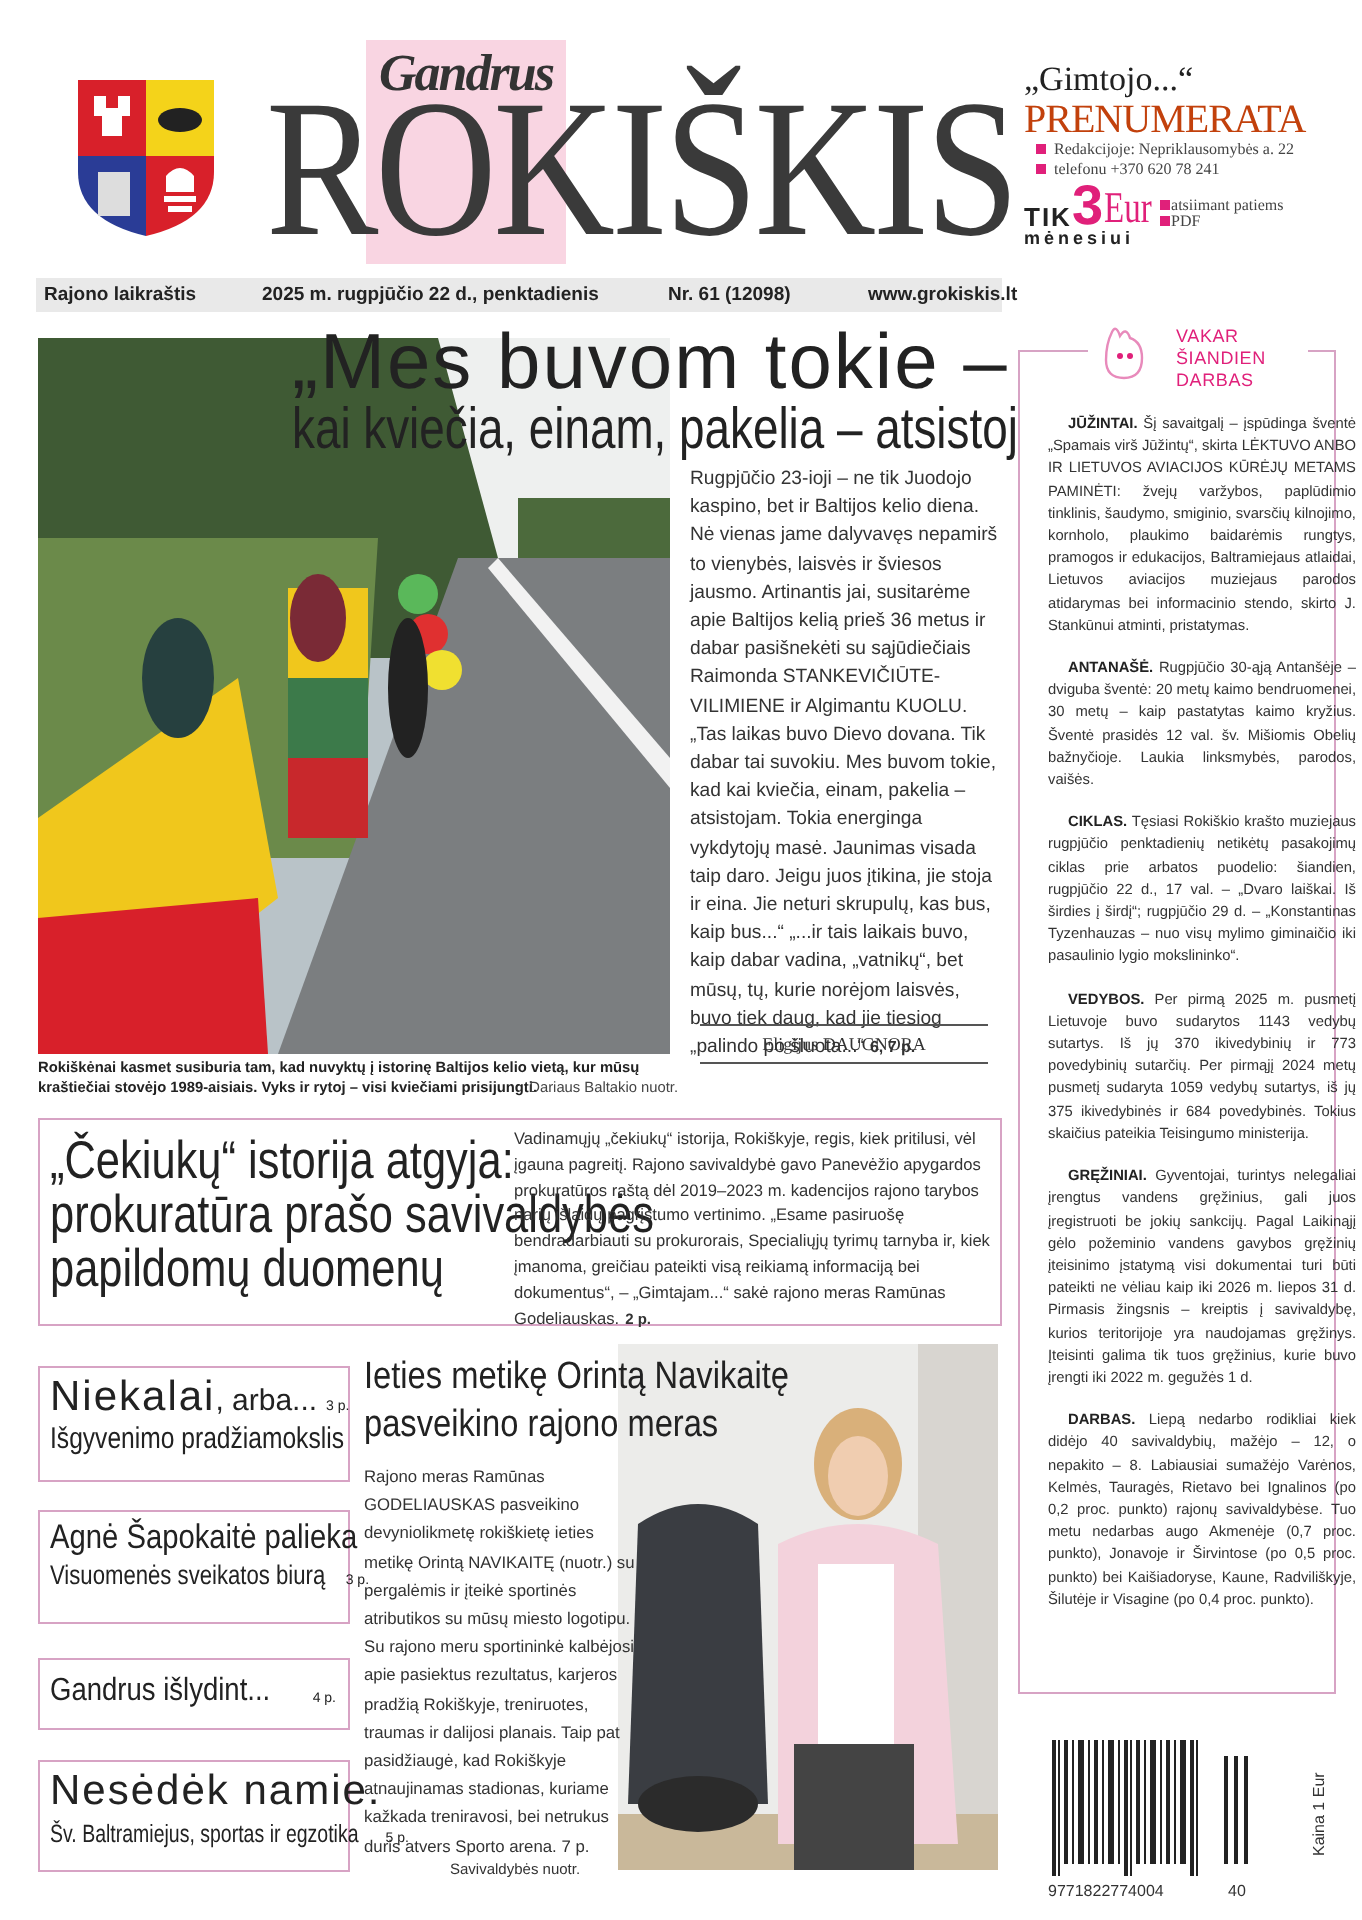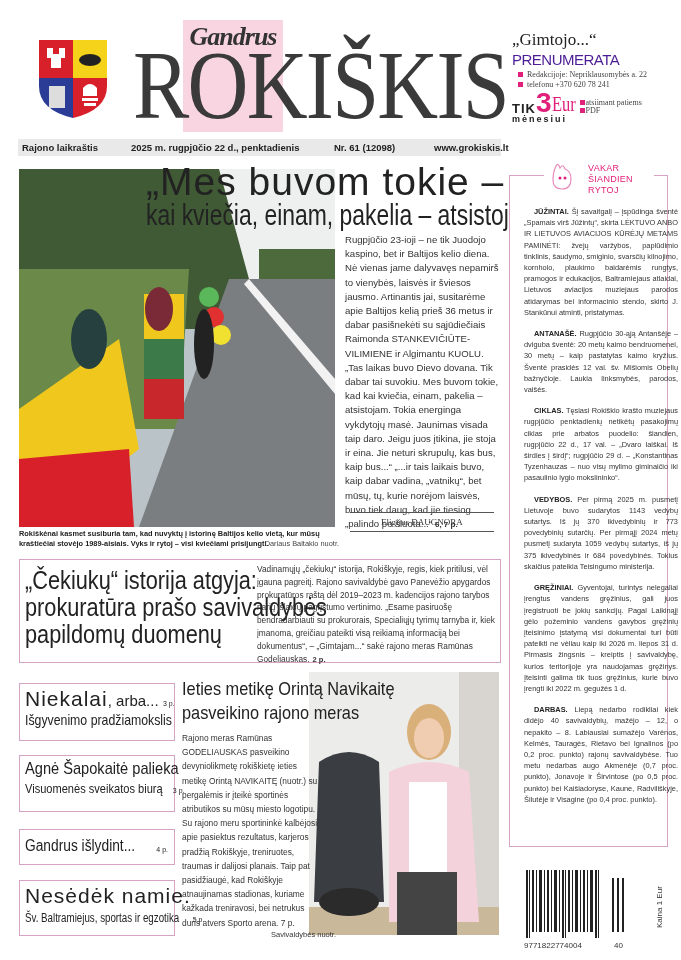--- a/index.html
+++ b/index.html
@@ -8,21 +8,21 @@
   .abs { position: absolute; }
 
   
   .coat { left: 37px; top: 38px; width: 72px; height: 82px; }
   .logo-pink { left: 183px; top: 20px; width: 100px; height: 112px; background: #f9d5e2; }
   .logo-sub { left: 183px; top: 22px; width: 100px; text-align: center; font-family: "Liberation Serif", serif; font-style: italic; font-weight: bold; font-size: 26px; color: #333; letter-spacing: -1px; }
   .logo-main { left: 133px; top: 36px; font-family: "Liberation Serif", serif; font-size: 98px; line-height: 98px; color: #3a3a3a; letter-spacing: -2px; transform: scaleX(0.86); transform-origin: left top; white-space: nowrap; }
 
   .prenum { left: 512px; top: 30px; width: 165px; }
   .prenum .q { font-family: "Liberation Serif", serif; font-size: 17px; color: #222; }
-  .prenum .big { font-family: Liberation Sans, sans-serif; font-size: 15px; color: #4c1d95; letter-spacing: -0.5px; line-height: 20px; }
+  .prenum .big { font-family: Liberation Serif, serif; font-size: 20px; color: #c2410c; letter-spacing: -0.5px; line-height: 20px; }
   .prenum .line { font-family: "Liberation Serif", serif; font-size: 8px; color: #444; margin-left: 15px; line-height: 10px; position: relative; }
   .prenum .line::before { content: ""; position: absolute; left: -9px; top: 2px; width: 5px; height: 5px; background: #e0207a; }
   .price-row { display: flex; align-items: flex-end; margin-top: 1px; }
   .price-row .tik { font-family: "Liberation Sans", sans-serif; font-weight: bold; font-size: 13px; line-height: 13px; color: #222; letter-spacing: 1px; }
   .price-row .three { font-family: "Liberation Sans", sans-serif; font-size: 28px; line-height: 24px; color: #e0207a; font-weight: bold; }
   .price-row .eur { font-family: "Liberation Serif", serif; font-size: 22px; line-height: 22px; color: #e0207a; margin-right: 2px; transform: scaleX(0.75); transform-origin: left; display: inline-block; width: 26px; }
   .price-row .opts { font-family: "Liberation Serif", serif; font-size: 8px; line-height: 8px; color: #444; }
   .price-row .opts div::before { content: ""; display: inline-block; width: 5px; height: 5px; background: #e0207a; margin-right: 1px; }
   .menesiui { font-weight: bold; font-size: 9px; letter-spacing: 2px; color: #222; margin-top: -1px; }
 
@@ -66,21 +66,21 @@
   .teaser .t1 { white-space: nowrap; }
   .teaser .pg { font-size: 7px; }
   .t-a { top: 683px; height: 58px; }
   .t-b { top: 755px; height: 57px; }
   .t-c { top: 829px; height: 36px; }
   .t-d { top: 880px; height: 56px; }
 
   
   .h-mid { left: 182px; top: 677px; width: 170px; font-size: 19px; line-height: 24px; color: #222; transform: scaleX(0.86); transform-origin: left top; white-space: nowrap; }
   .mid-body { left: 182px; top: 731px; width: 138px; font-size: 8.4px; line-height: 14.2px; color: #333; }
-  .mid-credit { left: 244px; top: 930px; width: 92px; text-align: right; font-size: 7.5px; color: #333; }
+  .mid-credit { left: 225px; top: 930px; width: 92px; font-size: 7.5px; color: #333; }
   .photo-mid { left: 309px; top: 672px; width: 190px; height: 263px; overflow: hidden; background: #e6e3df; }
 </style>
 </head>
 <body>
 
 <svg class="abs coat" viewBox="0 0 72 82">
   <path d="M2 2 H70 V48 Q70 72 36 80 Q2 72 2 48 Z" fill="#fff"></path>
   <rect x="2" y="2" width="34" height="38" fill="#d8202a"></rect>
   <rect x="36" y="2" width="34" height="38" fill="#f4d31a"></rect>
   <path d="M2 40 H36 V80 Q2 72 2 48 Z" fill="#2a3c96"></path>
@@ -154,21 +154,21 @@
 <div class="abs side-box"></div>
 <div class="abs side-head">
   <svg class="rabbit" viewBox="0 0 30 30">
     <path d="M8 4 q2 -4 4 2 q3 -5 5 1 q6 2 6 10 q0 10 -9 10 q-9 0 -9 -9 q0 -8 3 -14z" fill="none" stroke="#e88abb" stroke-width="1.2"></path>
     <circle cx="12" cy="16" r="1.5" fill="#e0207a"></circle>
     <circle cx="17" cy="16" r="1.5" fill="#e0207a"></circle>
   </svg>
   <div class="vsr">
     <div>VAKAR</div>
     <div>ŠIANDIEN</div>
-    <div>RYTOJ</div>
+    <div>DARBAS</div>
   </div>
 </div>
 <div class="abs side-text">
   <p><b>JŪŽINTAI.</b> <span>Šį savaitgalį – įspūdinga šventė „Spamais virš Jūžintų“, skirta LĖKTUVO ANBO IR LIETUVOS AVIACIJOS KŪRĖJŲ METAMS PAMINĖTI: žvejų varžybos, paplūdimio tinklinis, šaudymo, smiginio, svarsčių kilnojimo, kornholo, plaukimo baidarėmis rungtys, pramogos ir edukacijos, Baltramiejaus atlaidai, Lietuvos aviacijos muziejaus parodos atidarymas bei informacinio stendo, skirto J. Stankūnui atminti, pristatymas.</span></p>
   <p><b>ANTANAŠĖ.</b> <span>Rugpjūčio 30-ąją Antanšėje – dviguba šventė: 20 metų kaimo bendruomenei, 30 metų – kaip pastatytas kaimo kryžius. Šventė prasidės 12 val. šv. Mišiomis Obelių bažnyčioje. Laukia linksmybės, parodos, vaišės.</span></p>
   <p><b>CIKLAS.</b> <span>Tęsiasi Rokiškio krašto muziejaus rugpjūčio penktadienių netikėtų pasakojimų ciklas prie arbatos puodelio: šiandien, rugpjūčio 22 d., 17 val. – „Dvaro laiškai. Iš širdies į širdį“; rugpjūčio 29 d. – „Konstantinas Tyzenhauzas – nuo visų mylimo giminaičio iki pasaulinio lygio mokslininko“.</span></p>
   <p><b>VEDYBOS.</b> <span>Per pirmą 2025 m. pusmetį Lietuvoje buvo sudarytos 1143 vedybų sutartys. Iš jų 370 ikivedybinių ir 773 povedybinių sutarčių. Per pirmąjį 2024 metų pusmetį sudaryta 1059 vedybų sutartys, iš jų 375 ikivedybinės ir 684 povedybinės. Tokius skaičius pateikia Teisingumo ministerija.</span></p>
   <p><b>GRĘŽINIAI.</b> <span>Gyventojai, turintys nelegaliai įrengtus vandens gręžinius, gali juos įregistruoti be jokių sankcijų. Pagal Laikinąjį gėlo požeminio vandens gavybos gręžinių įteisinimo įstatymą visi dokumentai turi būti pateikti ne vėliau kaip iki 2026 m. liepos 31 d. Pirmasis žingsnis – kreiptis į savivaldybę, kurios teritorijoje yra naudojamas gręžinys. Įteisinti galima tik tuos gręžinius, kurie buvo įrengti iki 2022 m. gegužės 1 d.</span></p>
   <p><b>DARBAS.</b> <span>Liepą nedarbo rodikliai kiek didėjo 40 savivaldybių, mažėjo – 12, o nepakito – 8. Labiausiai sumažėjo Varėnos, Kelmės, Tauragės, Rietavo bei Ignalinos (po 0,2 proc. punkto) rajonų savivaldybėse. Tuo metu nedarbas augo Akmenėje (0,7 proc. punkto), Jonavoje ir Širvintose (po 0,5 proc. punkto) bei Kaišiadoryse, Kaune, Radviliškyje, Šilutėje ir Visagine (po 0,4 proc. punkto).</span></p>
 </div>

